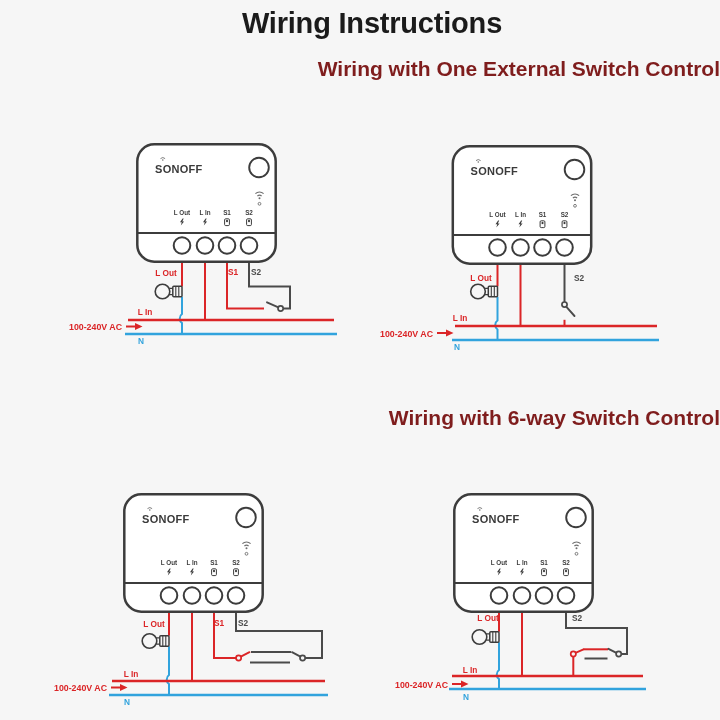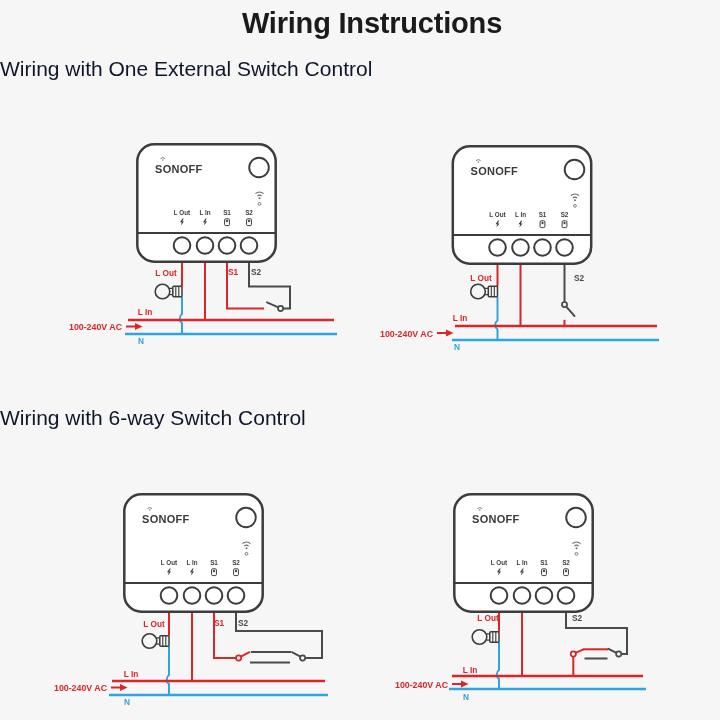--- a/index.html
+++ b/index.html
@@ -1,21 +1,21 @@
 <!DOCTYPE html>
 <html><head>
 <meta charset="utf-8">
 <style>
   html,body{margin:0;padding:0}
   .page{position:relative;width:720px;height:720px;background:#f6f6f6;
         font-family:"Liberation Sans",sans-serif;overflow:hidden}
   .title{position:absolute;top:7px;left:12px;width:720px;text-align:center;
          font-size:29px;font-weight:700;color:#1b1b1b;letter-spacing:-0.2px}
-  .subtitle{position:absolute;left:0;width:720px;text-align:left;
-            font-size:21px;font-weight:400;color:#0f172a}
+  .subtitle{position:absolute;left:0;width:720px;text-align:right;
+            font-size:21px;font-weight:700;color:#7f1d1d}
   .sub1{top:57px}
   .sub2{top:406px}
   svg.canvas{position:absolute;left:0;top:0}
 
   
   .w{fill:none;stroke-width:2;stroke-linecap:butt;stroke-linejoin:miter}
   .bus{stroke-width:2.7}
   .live{stroke:#db2527}
   .neut{stroke:#31a3dd}
   .sig{stroke:#4a4a4a}

